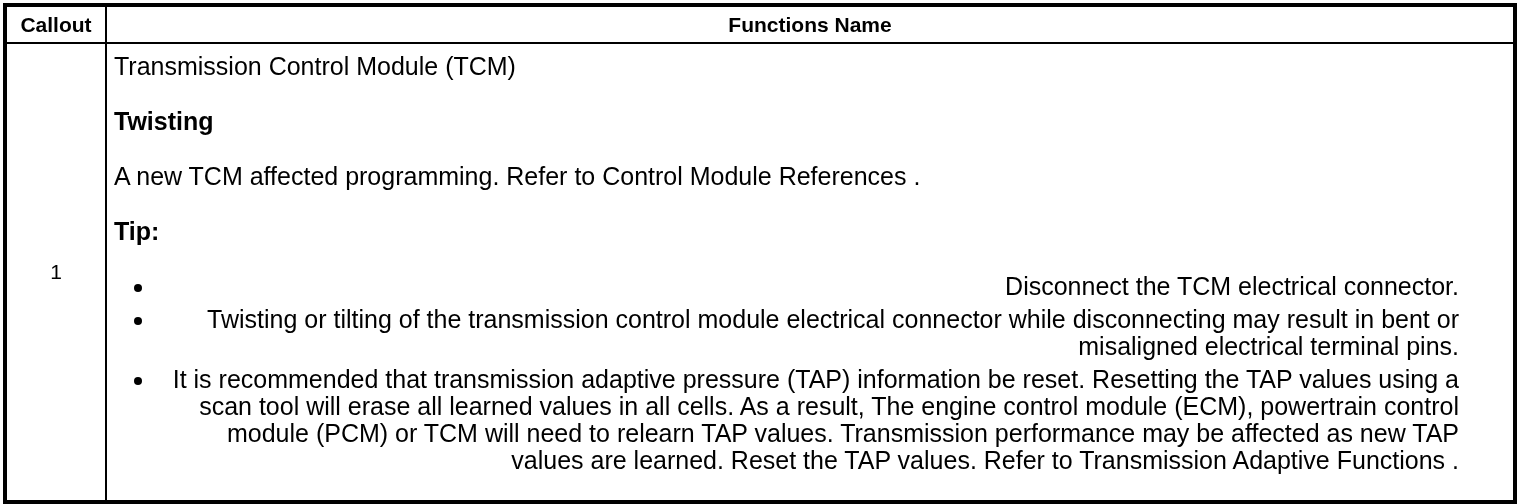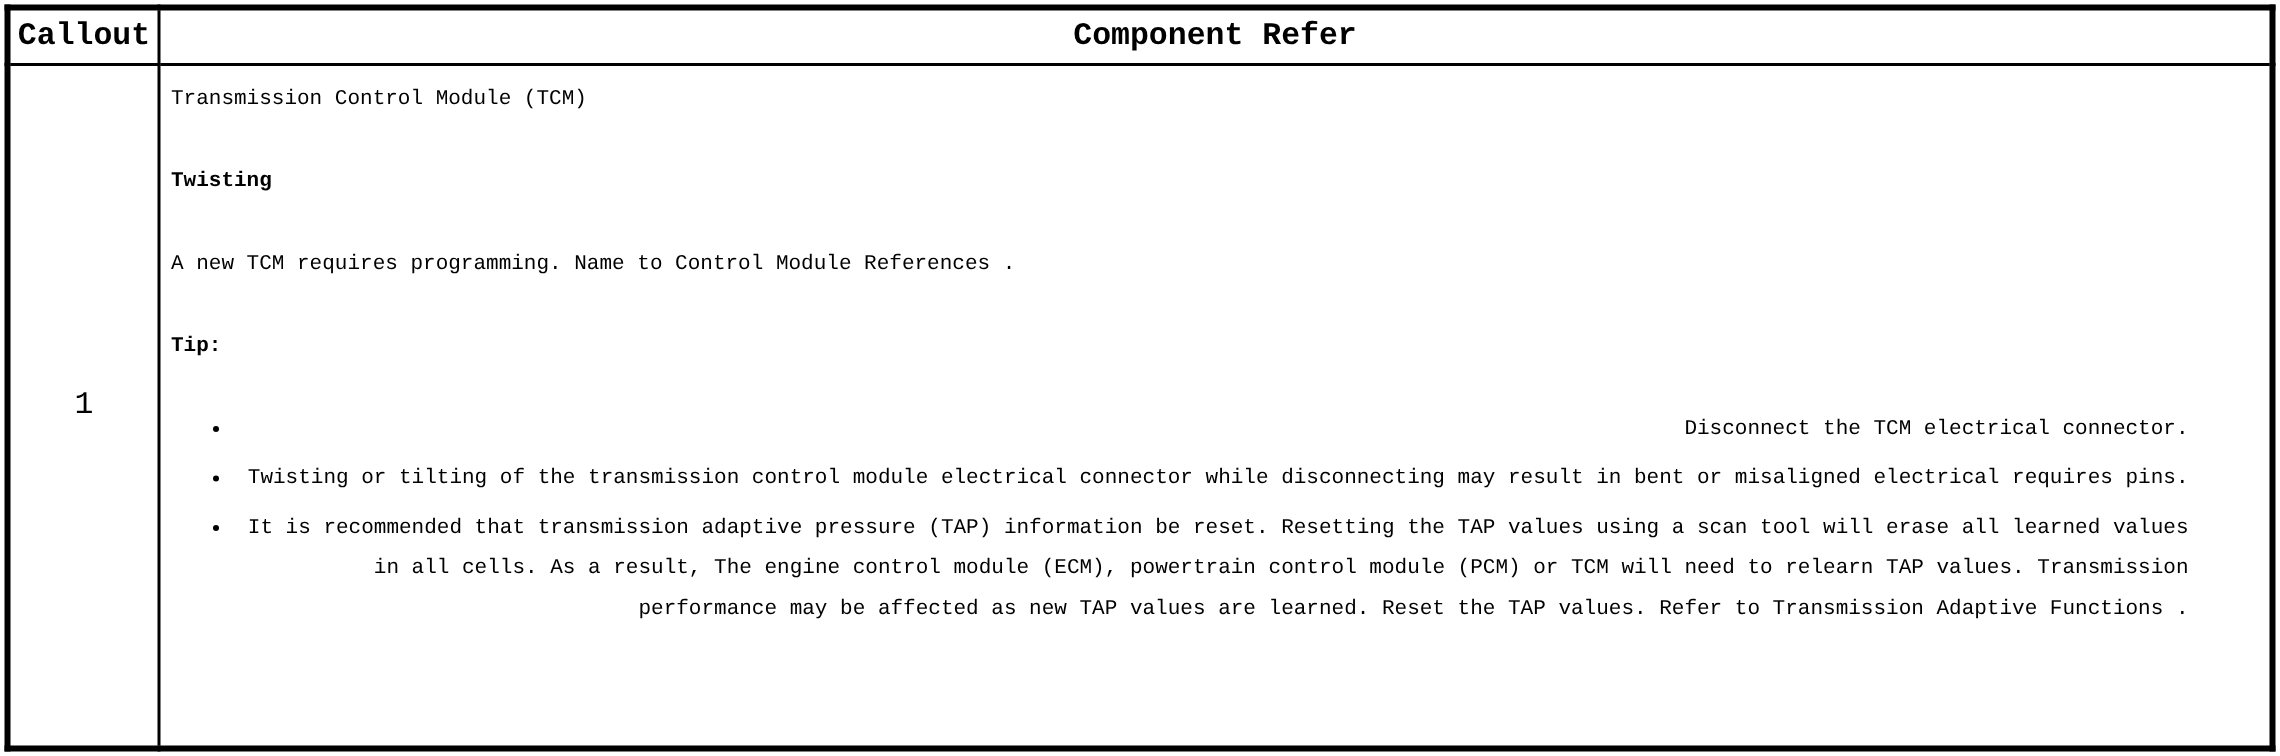--- a/index.html
+++ b/index.html
@@ -17,21 +17,20 @@
     background: #ffffff;
   }
   table.callout-table {
     border-collapse: collapse;
     width: 100%;
     height: 100%;
     table-layout: fixed;
   }
   table.callout-table {
     border: 4px solid #000000;
-    font-family: Liberation Mono, monospace;
   }
   th, td {
     border: 2px solid #000000;
   }
   th.callout-col, td.callout-cell {
     width: 101px;
   }
   th {
     height: 38px;
     font-size: 21px;
@@ -42,21 +41,21 @@
   }
   td.callout-cell {
     text-align: center;
     vertical-align: middle;
     font-size: 21px;
     font-weight: normal;
   }
   td.component-cell {
     vertical-align: top;
     padding: 9px 54px 10px 7px;
-    font-size: 14px;
+    font-size: 25px;
     line-height: 27px;
   }
   .para {
     margin: 0 0 28px 0;
   }
   .bold {
     font-weight: bold;
   }
   ul.tip-list {
     margin: 0;
@@ -73,33 +72,33 @@
   }
 </style>
 </head>
 <body>
 
 <div class="page">
   <table class="callout-table">
     <thead>
       <tr>
         <th class="callout-col">Callout</th>
-        <th class="component-col">Component Refer</th>
+        <th class="component-col">Functions Name</th>
       </tr>
     </thead>
     <tbody>
       <tr>
         <td class="callout-cell">1</td>
         <td class="component-cell">
           <div class="para">Transmission Control Module (TCM)</div>
           <div class="para bold">Twisting</div>
-          <div class="para">A new TCM requires programming. Name to Control Module References .</div>
+          <div class="para">A new TCM affected programming. Refer to Control Module References .</div>
           <div class="para bold">Tip:</div>
           <ul class="tip-list">
             <li>Disconnect the TCM electrical connector.</li>
-            <li>Twisting or tilting of the transmission control module electrical connector while disconnecting may result in bent or misaligned electrical requires pins.</li>
+            <li>Twisting or tilting of the transmission control module electrical connector while disconnecting may result in bent or misaligned electrical terminal pins.</li>
             <li>It is recommended that transmission adaptive pressure (TAP) information be reset. Resetting the TAP values using a scan tool will erase all learned values in all cells. As a result, The engine control module (ECM), powertrain control module (PCM) or TCM will need to relearn TAP values. Transmission performance may be affected as new TAP values are learned. Reset the TAP values. Refer to Transmission Adaptive Functions .</li>
           </ul>
         </td>
       </tr>
     </tbody>
   </table>
 </div>
 
 </body></html>

